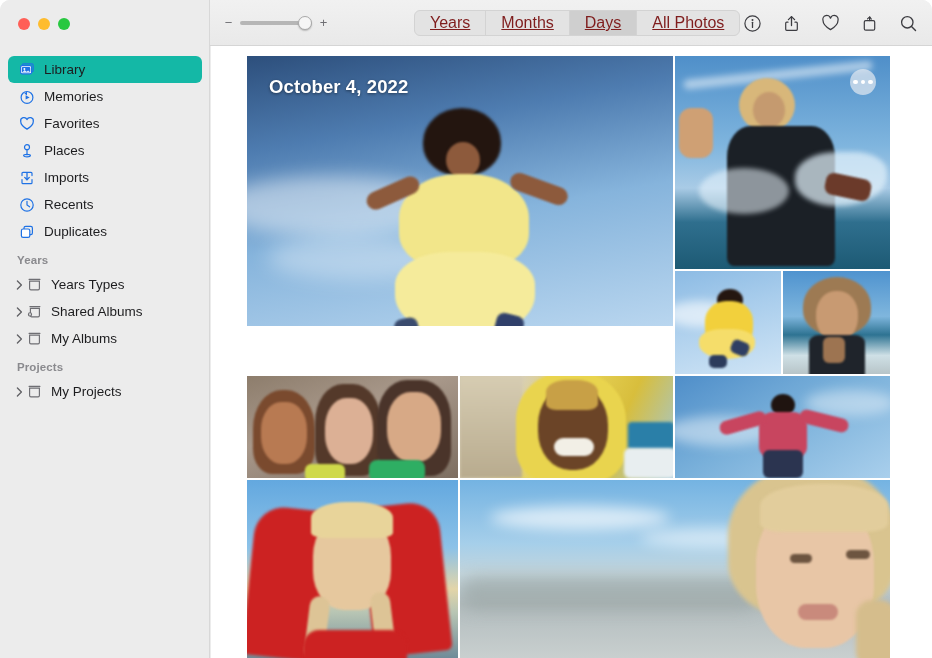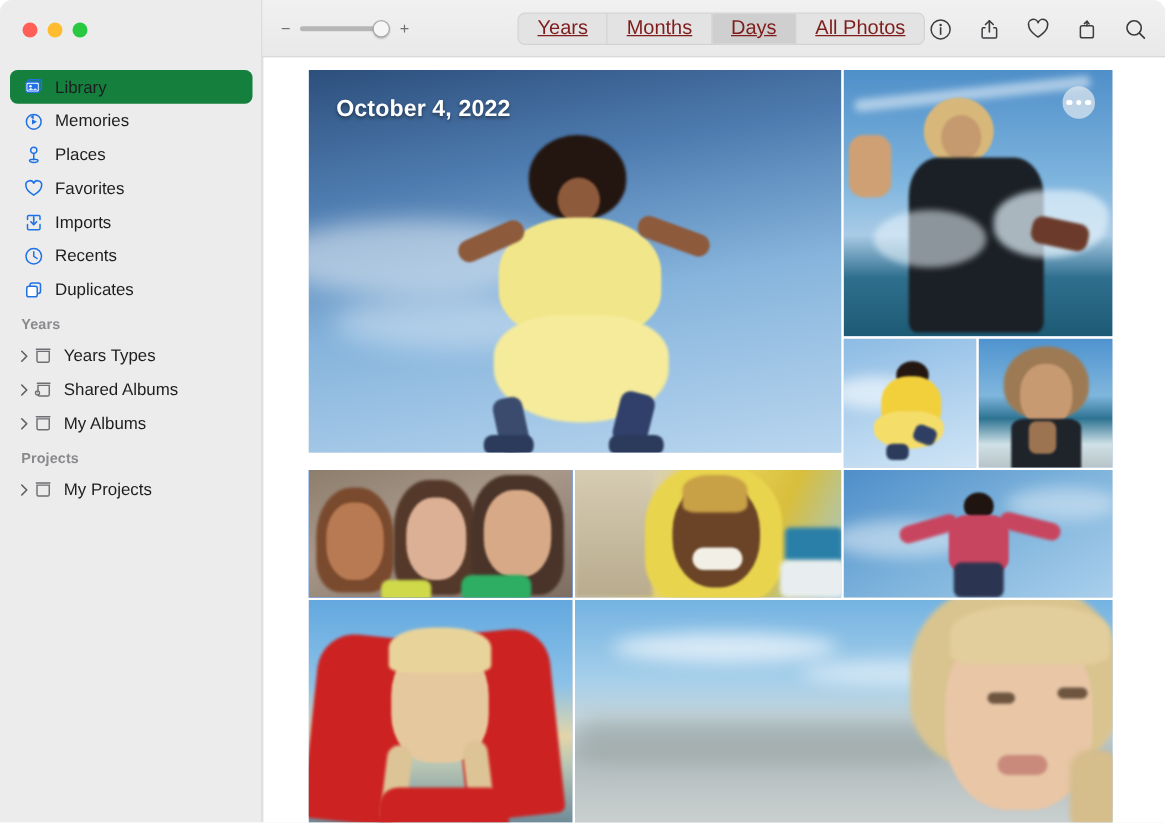--- a/index.html
+++ b/index.html
@@ -34,21 +34,21 @@
   #nav { position: absolute; left: 0; top: 56px; width: 210px; }
   .sect-head {
     font-size: 11.5px; font-weight: bold; color: #8a8a8e;
     padding: 9px 0 5px 17px; letter-spacing: 0.1px;
   }
   .row {
     display: flex; align-items: center;
     height: 27px; margin: 0 8px; padding-left: 9px;
     border-radius: 6px; cursor: default;
   }
-  .row.sel { background: #15803d; }
+  .row.sel { background: #14b8a6; }
   .row .ico { width: 20px; height: 17px; display: flex; align-items: center; justify-content: center; flex: none; }
   .row .lbl { font-size: 13.5px; color: #1d1d1f; margin-left: 7px; white-space: nowrap; }
   .row .chev { width: 11px; flex: none; display: flex; align-items: center; justify-content: center; }
   .row.sub { padding-left: 6px; }
   .row.sub .ico { width: 19px; }
 
   
   #toolbar {
     position: absolute; left: 210px; top: 0;
     width: 722px; height: 46px;
@@ -150,36 +150,36 @@
               <path d="M8 2.5L5.4 4.6 8 6.5z" fill="#1f72e5"></path>
               <path d="M6.6 6.3l4 2.1-4 2.1z" fill="#1f72e5"></path>
             </svg>
         </span>
         <span class="lbl">Memories</span>
       </div>
 
 
       <div class="row">
         <span class="ico">
+          <svg width="16" height="15" viewBox="0 0 16 15">
+              <path d="M8 13.1S1.7 9.3 1.7 5.4A3.3 3.3 0 018 3.6a3.3 3.3 0 016.3 1.8c0 3.9-6.3 7.7-6.3 7.7z" fill="none" stroke="#1f72e5" stroke-width="1.25" stroke-linejoin="round"></path>
+            </svg>
+        </span>
+        <span class="lbl">Favorites</span>
+      </div>
+
+      <div class="row">
+        <span class="ico">
           <svg width="16" height="16" viewBox="0 0 16 16">
               <circle cx="8" cy="4.2" r="2.5" fill="none" stroke="#1f72e5" stroke-width="1.2"></circle>
               <path d="M8 6.7v5.1" stroke="#1f72e5" stroke-width="1.2" stroke-linecap="round"></path>
               <ellipse cx="8" cy="12.6" rx="3.4" ry="1.3" fill="none" stroke="#1f72e5" stroke-width="1.2"></ellipse>
             </svg>
         </span>
         <span class="lbl">Places</span>
-      </div>
-
-      <div class="row">
-        <span class="ico">
-          <svg width="16" height="15" viewBox="0 0 16 15">
-              <path d="M8 13.1S1.7 9.3 1.7 5.4A3.3 3.3 0 018 3.6a3.3 3.3 0 016.3 1.8c0 3.9-6.3 7.7-6.3 7.7z" fill="none" stroke="#1f72e5" stroke-width="1.25" stroke-linejoin="round"></path>
-            </svg>
-        </span>
-        <span class="lbl">Favorites</span>
       </div>
 
       <div class="row">
         <span class="ico">
           <svg width="16" height="16" viewBox="0 0 16 16">
               <path d="M3 5.6V3.3a1 1 0 011-1h8a1 1 0 011 1v2.3M3 9.6v3.1a1 1 0 001 1h8a1 1 0 001-1V9.6" fill="none" stroke="#1f72e5" stroke-width="1.2" stroke-linecap="round"></path>
               <path d="M8 3.4v6.2" stroke="#1f72e5" stroke-width="1.3" stroke-linecap="round"></path>
               <path d="M5.7 7.4L8 9.8l2.3-2.4" fill="none" stroke="#1f72e5" stroke-width="1.3" stroke-linecap="round" stroke-linejoin="round"></path>
             </svg>
         </span>
@@ -324,21 +324,21 @@
             <circle cx="8.3" cy="8.3" r="5.7" fill="none" stroke="#3c3c41" stroke-width="1.3"></circle>
             <path d="M12.5 12.5l4 4" stroke="#3c3c41" stroke-width="1.4" stroke-linecap="round"></path>
           </svg>
       </span>
     </div>
   </div>
 
   <div id="content">
     <div id="grid">
 
-      <div class="ph" style="left:0;top:0;width:426px;height:306px;">
+      <div class="ph" style="left:0;top:0;width:426px;height:270px;">
         <span class="sky" style="background:linear-gradient(170deg,#2d4f7c 0%,#4e7cb0 28%,#86b4dc 58%,#b9d6ef 100%);"></span>
         <span class="soft" style="left:-30px;top:120px;width:230px;height:60px;background:rgba(255,255,255,.45);border-radius:50%;filter:blur(9px);"></span>
         <span class="soft" style="left:20px;top:180px;width:180px;height:44px;background:rgba(255,255,255,.34);border-radius:50%;filter:blur(10px);"></span>
 
         <span class="soft" style="left:176px;top:52px;width:78px;height:68px;background:#23150f;border-radius:50% 50% 46% 46%;filter:blur(1.4px);"></span>
         <span class="soft" style="left:199px;top:86px;width:34px;height:36px;background:#8d5a3c;border-radius:50%;filter:blur(.8px);"></span>
         <span class="soft" style="left:152px;top:118px;width:130px;height:96px;background:#f2e68a;border-radius:46% 46% 38% 38%;filter:blur(1px);"></span>
         <span class="soft" style="left:118px;top:128px;width:56px;height:18px;background:#8d5a3c;border-radius:9px;transform:rotate(-24deg);filter:blur(1px);"></span>
         <span class="soft" style="left:262px;top:124px;width:60px;height:18px;background:#8d5a3c;border-radius:9px;transform:rotate(20deg);filter:blur(1px);"></span>
         <span class="soft" style="left:148px;top:196px;width:140px;height:86px;background:#f5eb9b;border-radius:40% 40% 52% 52%;filter:blur(1.2px);"></span>

